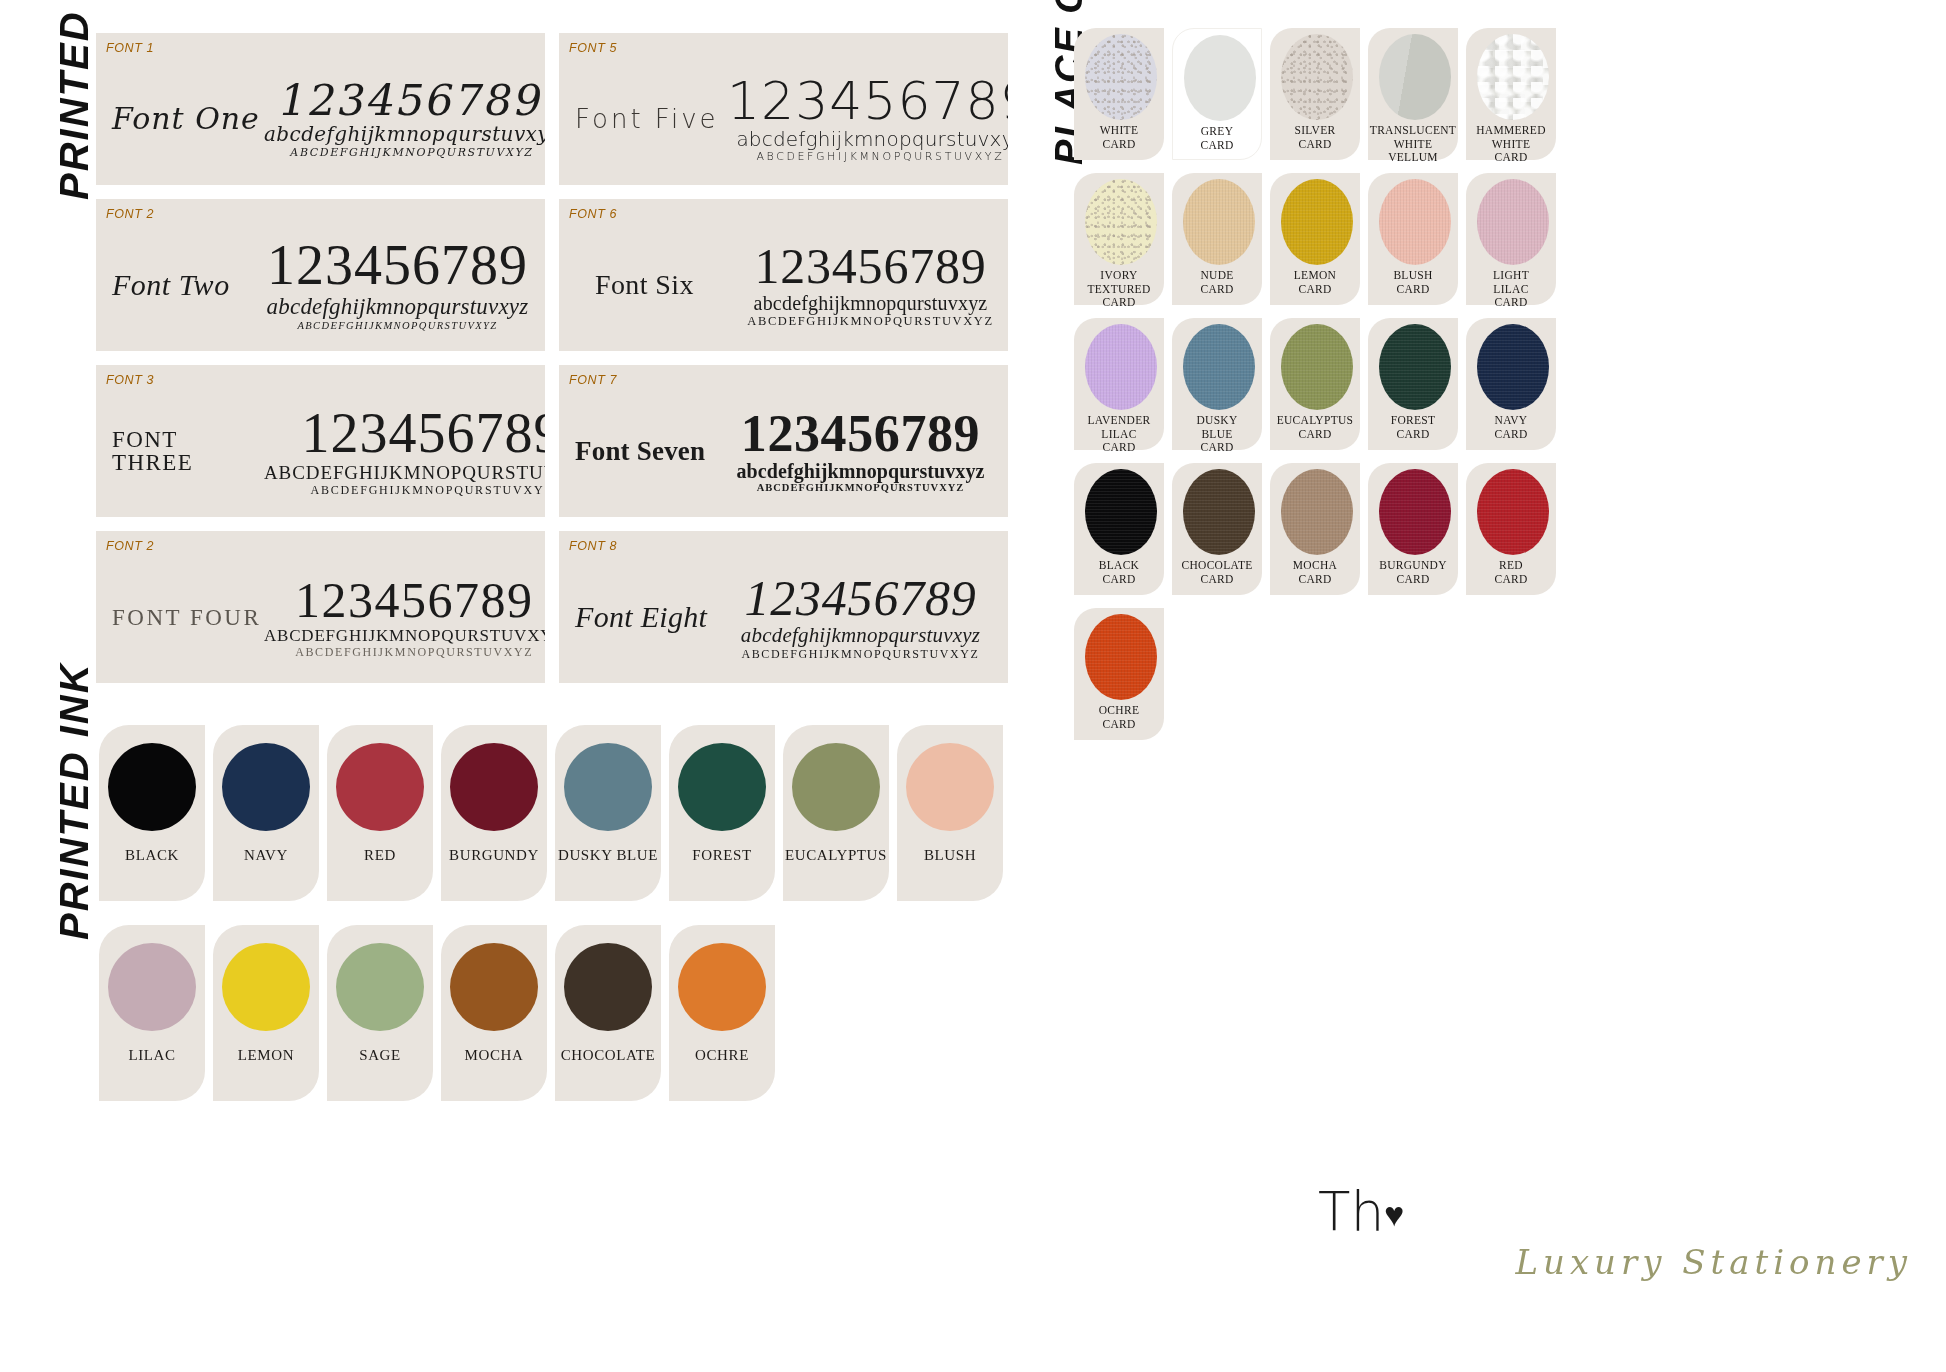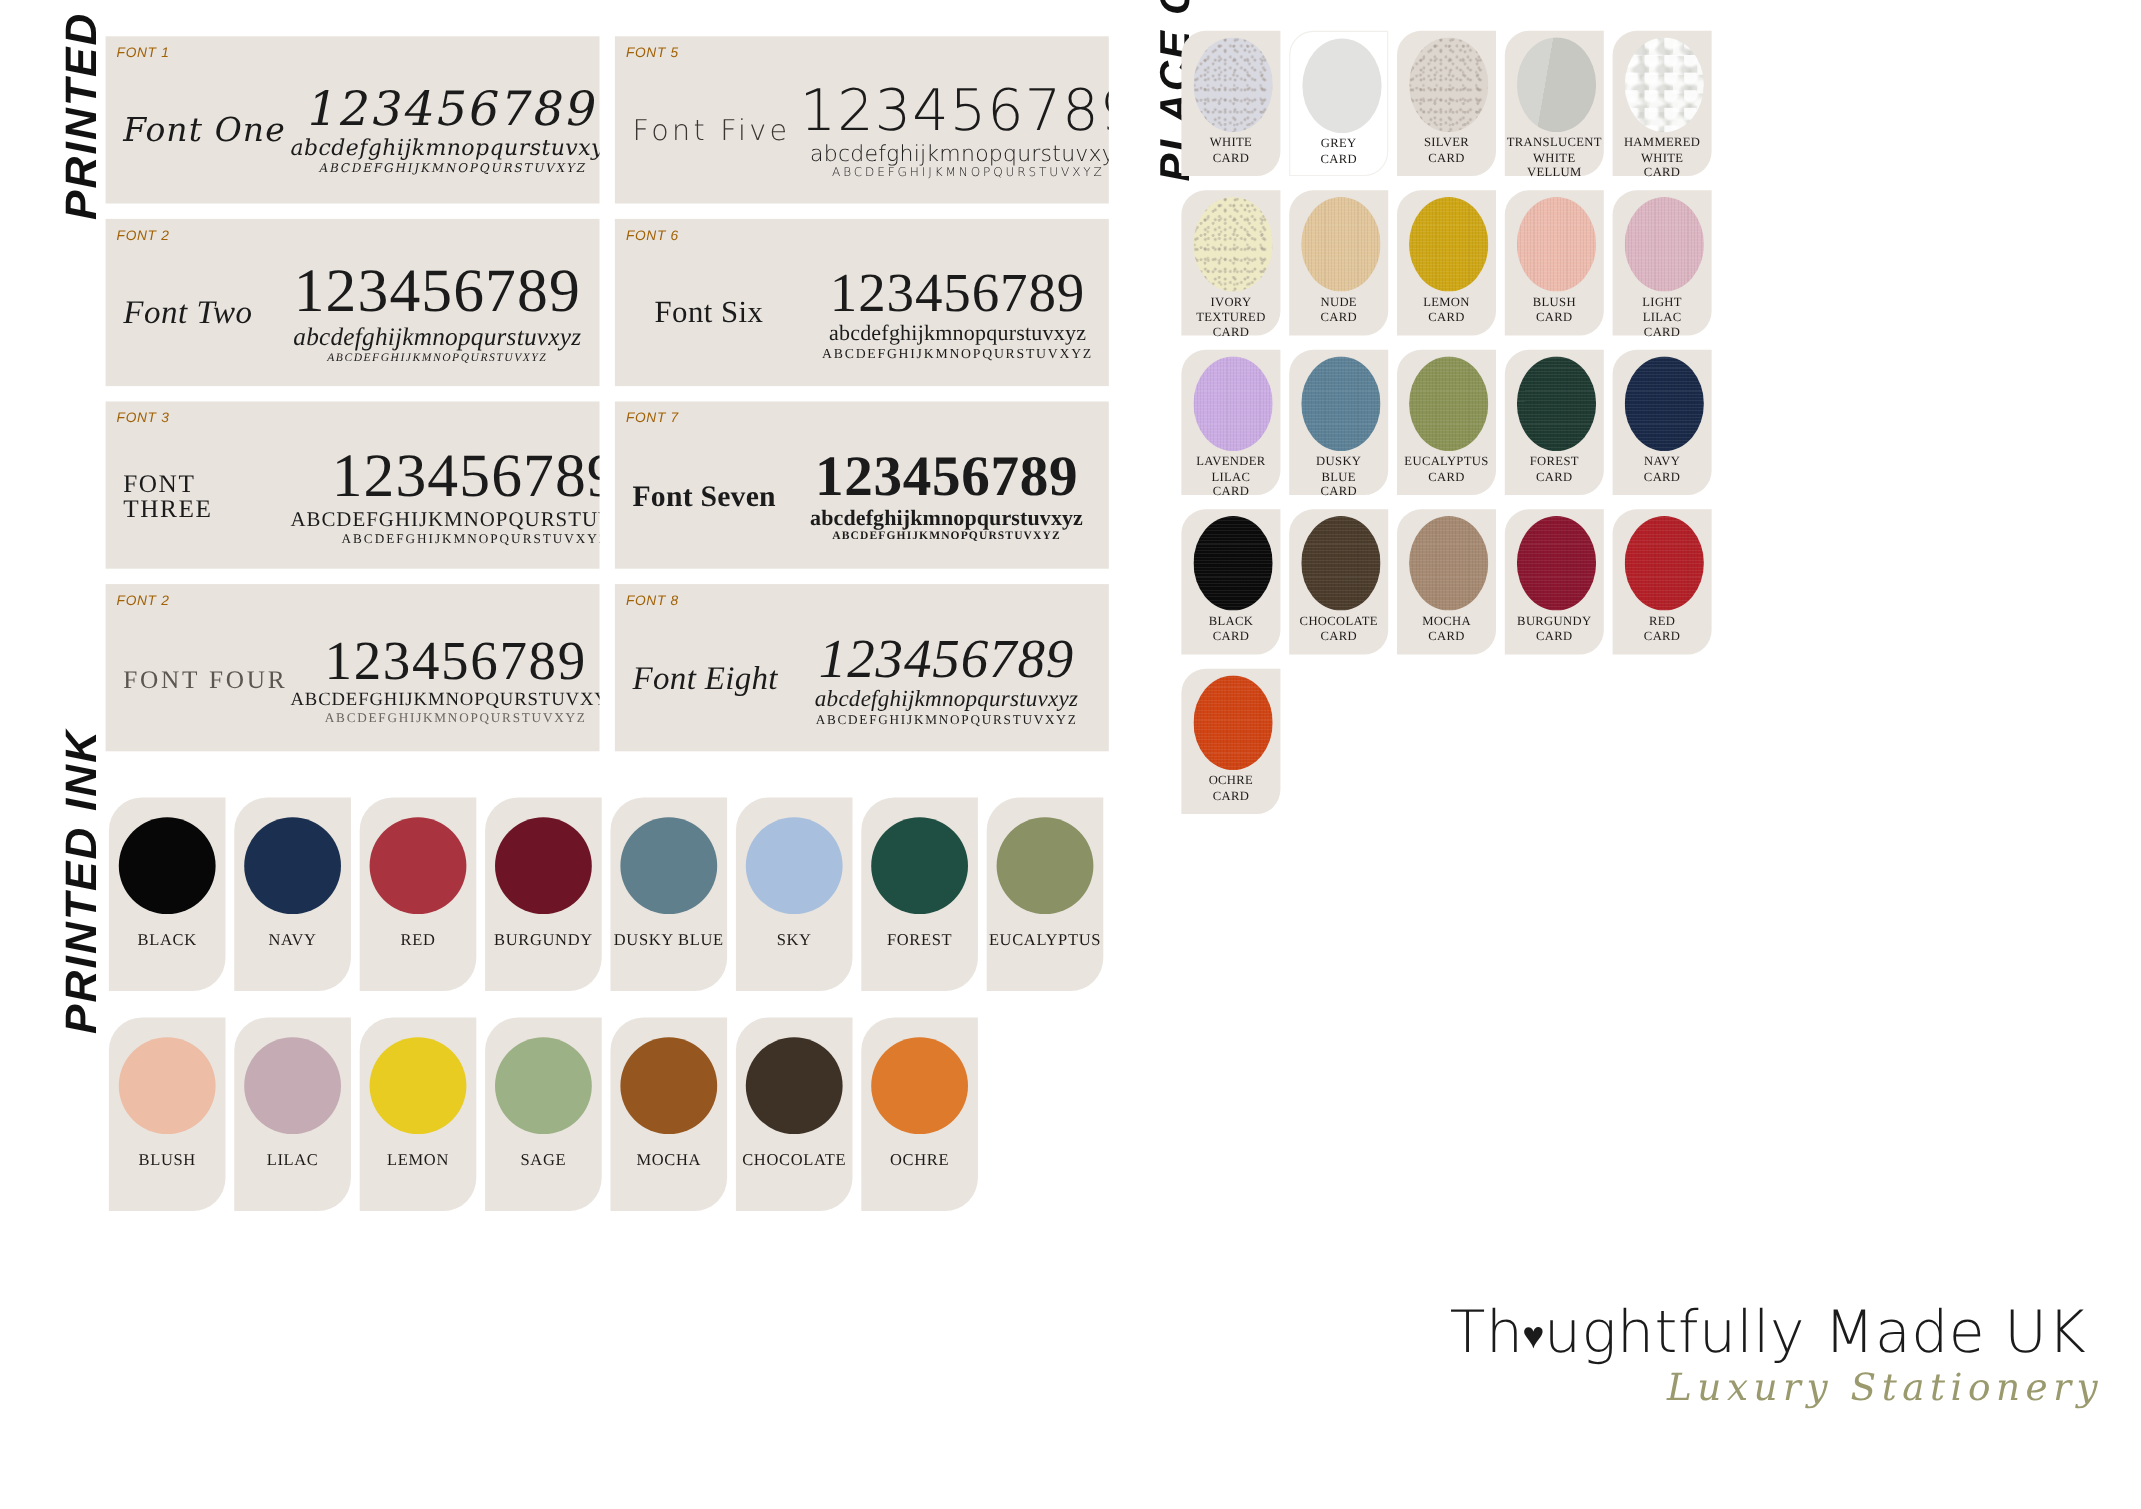--- a/index.html
+++ b/index.html
@@ -395,26 +395,20 @@
       </div>
     </div>
     <div class="ink-cell">
       <div class="ink-tile">
         <div class="ink-dot" style="background:#5f7f8c"></div>
         <div class="ink-name">DUSKY BLUE</div>
       </div>
     </div>
     <div class="ink-cell">
       <div class="ink-tile">
-        <div class="ink-dot" style="background:#a8c0de"></div>
-        <div class="ink-name">SKY</div>
-      </div>
-    </div>
-    <div class="ink-cell">
-      <div class="ink-tile">
         <div class="ink-dot" style="background:#1e4f42"></div>
         <div class="ink-name">FOREST</div>
       </div>
     </div>
     <div class="ink-cell">
       <div class="ink-tile">
         <div class="ink-dot" style="background:#8a9164"></div>
         <div class="ink-name">EUCALYPTUS</div>
       </div>
     </div>
@@ -590,16 +584,15 @@
         <div class="pc-dot tex-linen" style="background-color:#d14414"></div>
         <div class="pc-name">OCHRE<br>CARD</div>
       </div>
     </div>
   </div>
 
 <div id="brand-logo">
   <div class="brand-main">
     <span>Th</span>
       <span class="heart-glyph">♥</span>
-      <span>ughtfully Made UK</span>
   </div>
   <div class="brand-sub">Luxury Stationery</div>
 </div>
 
 </body></html>

